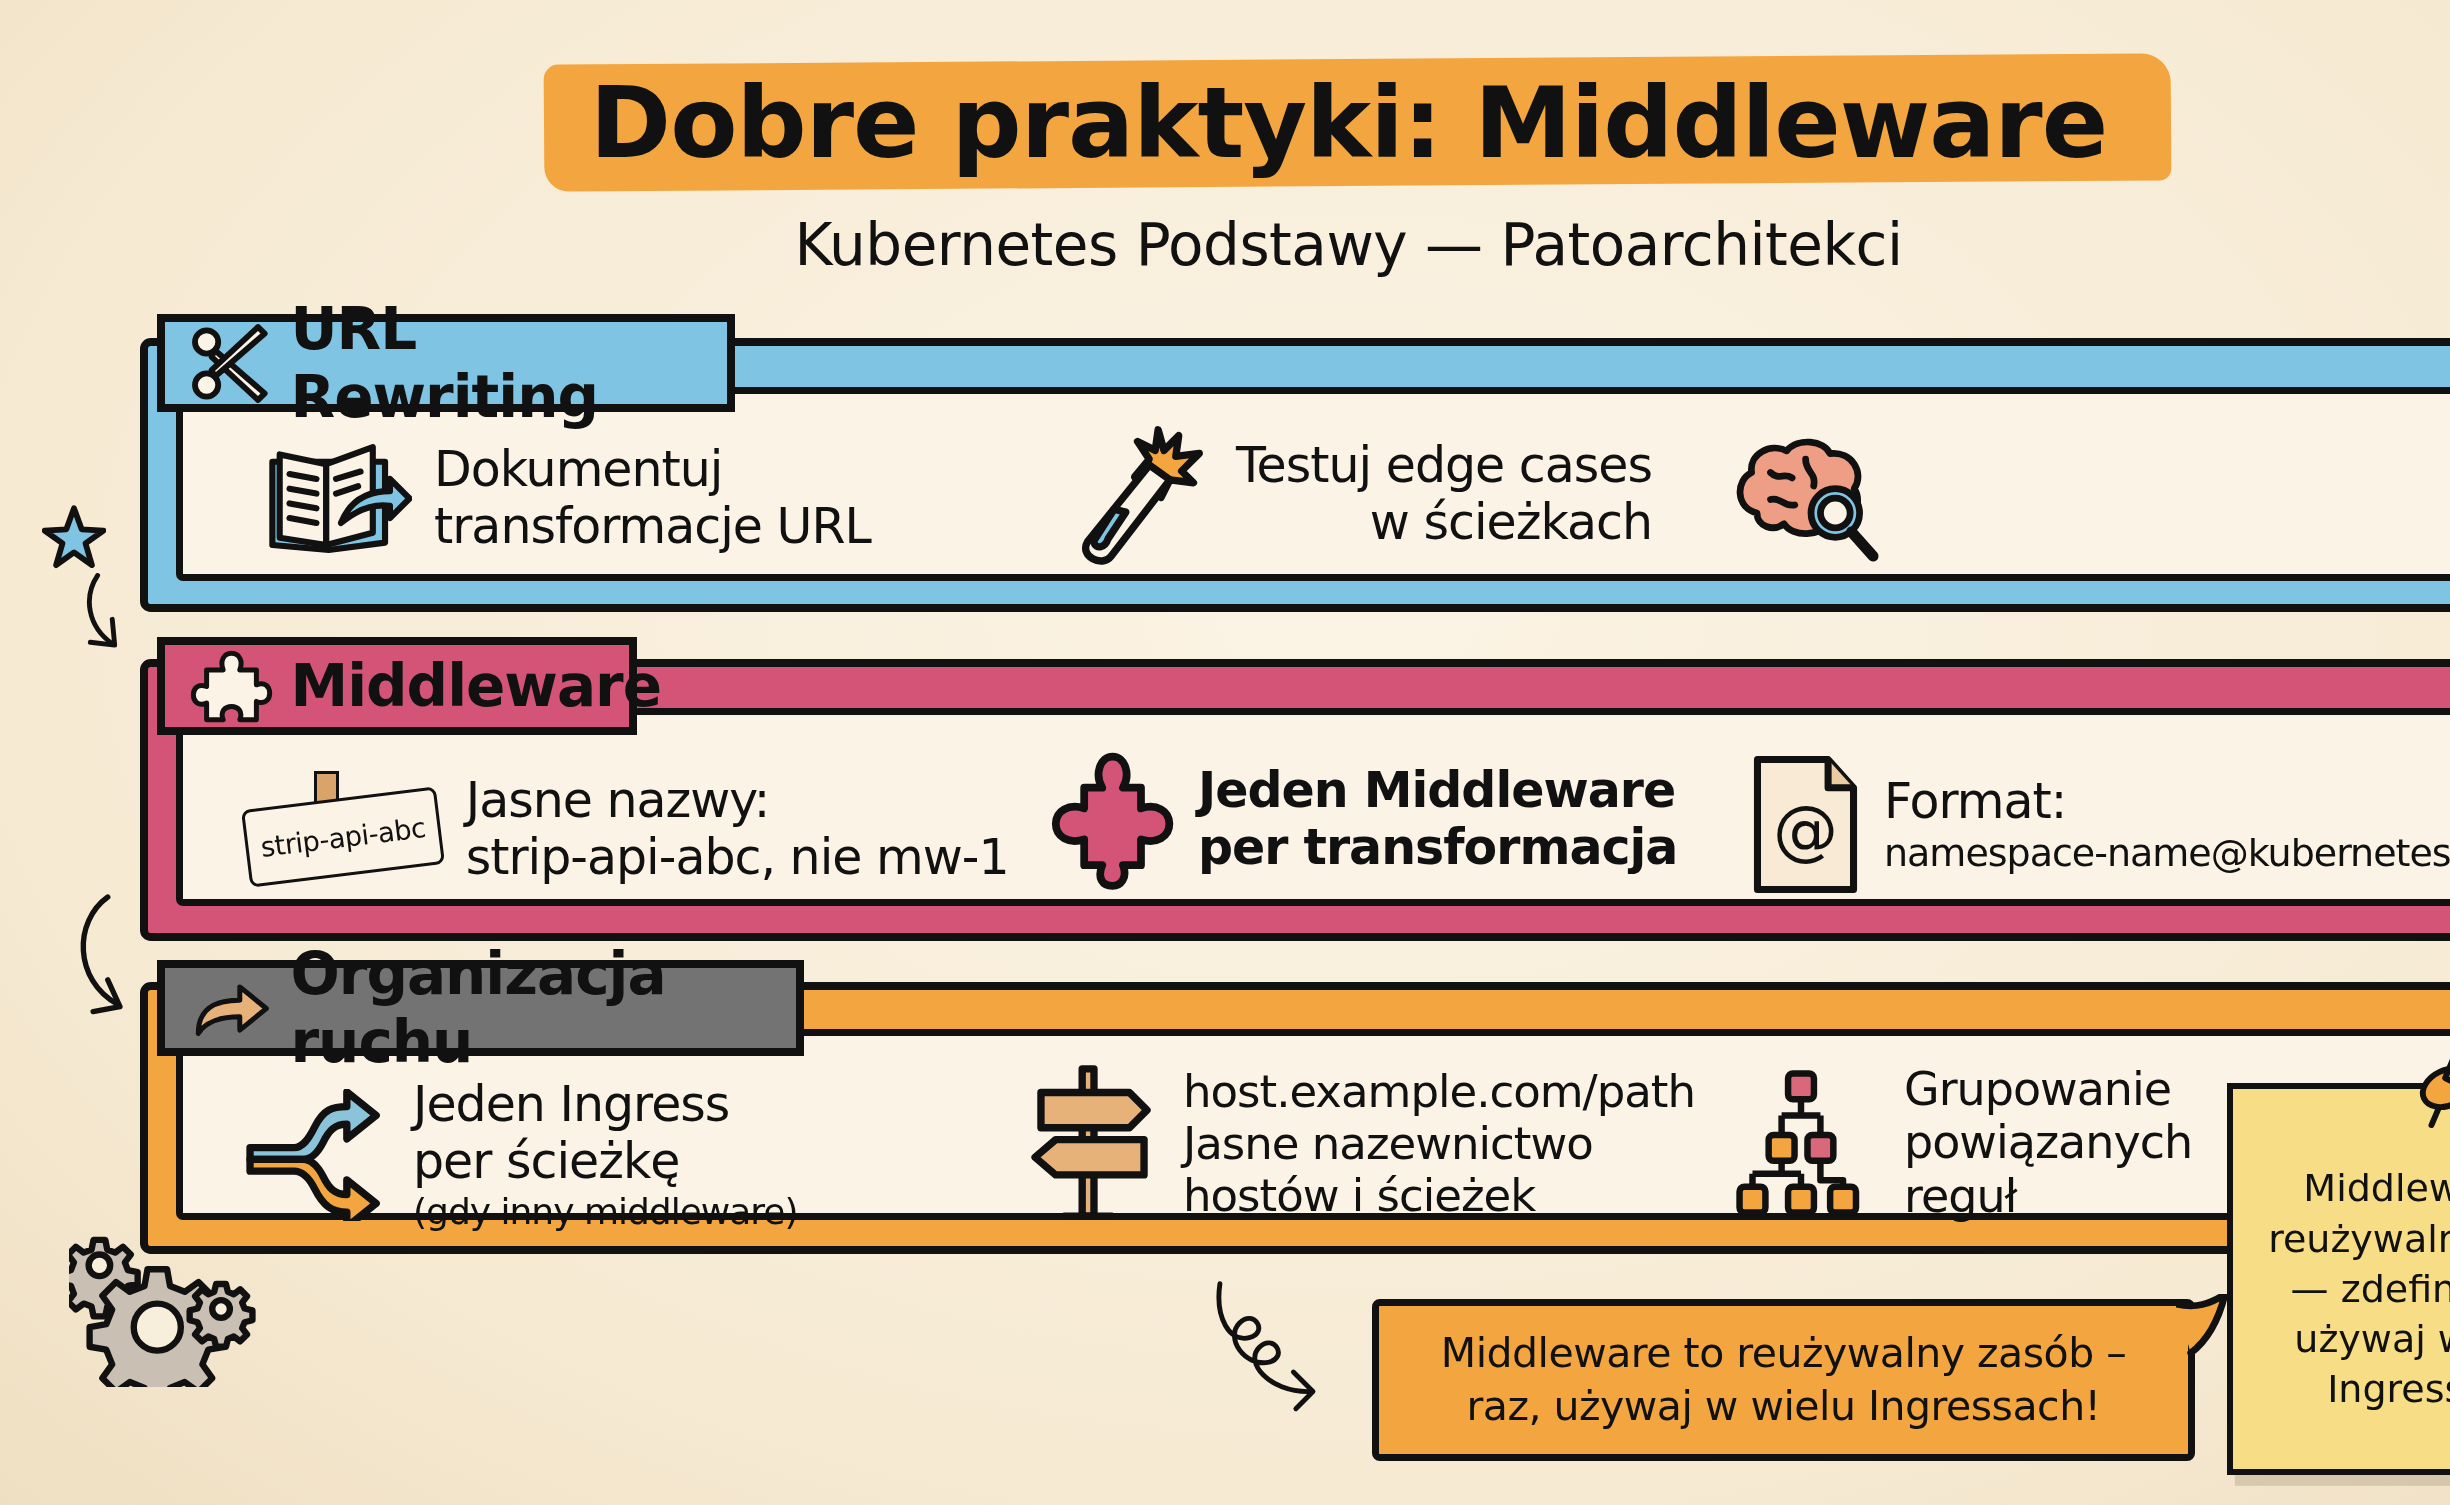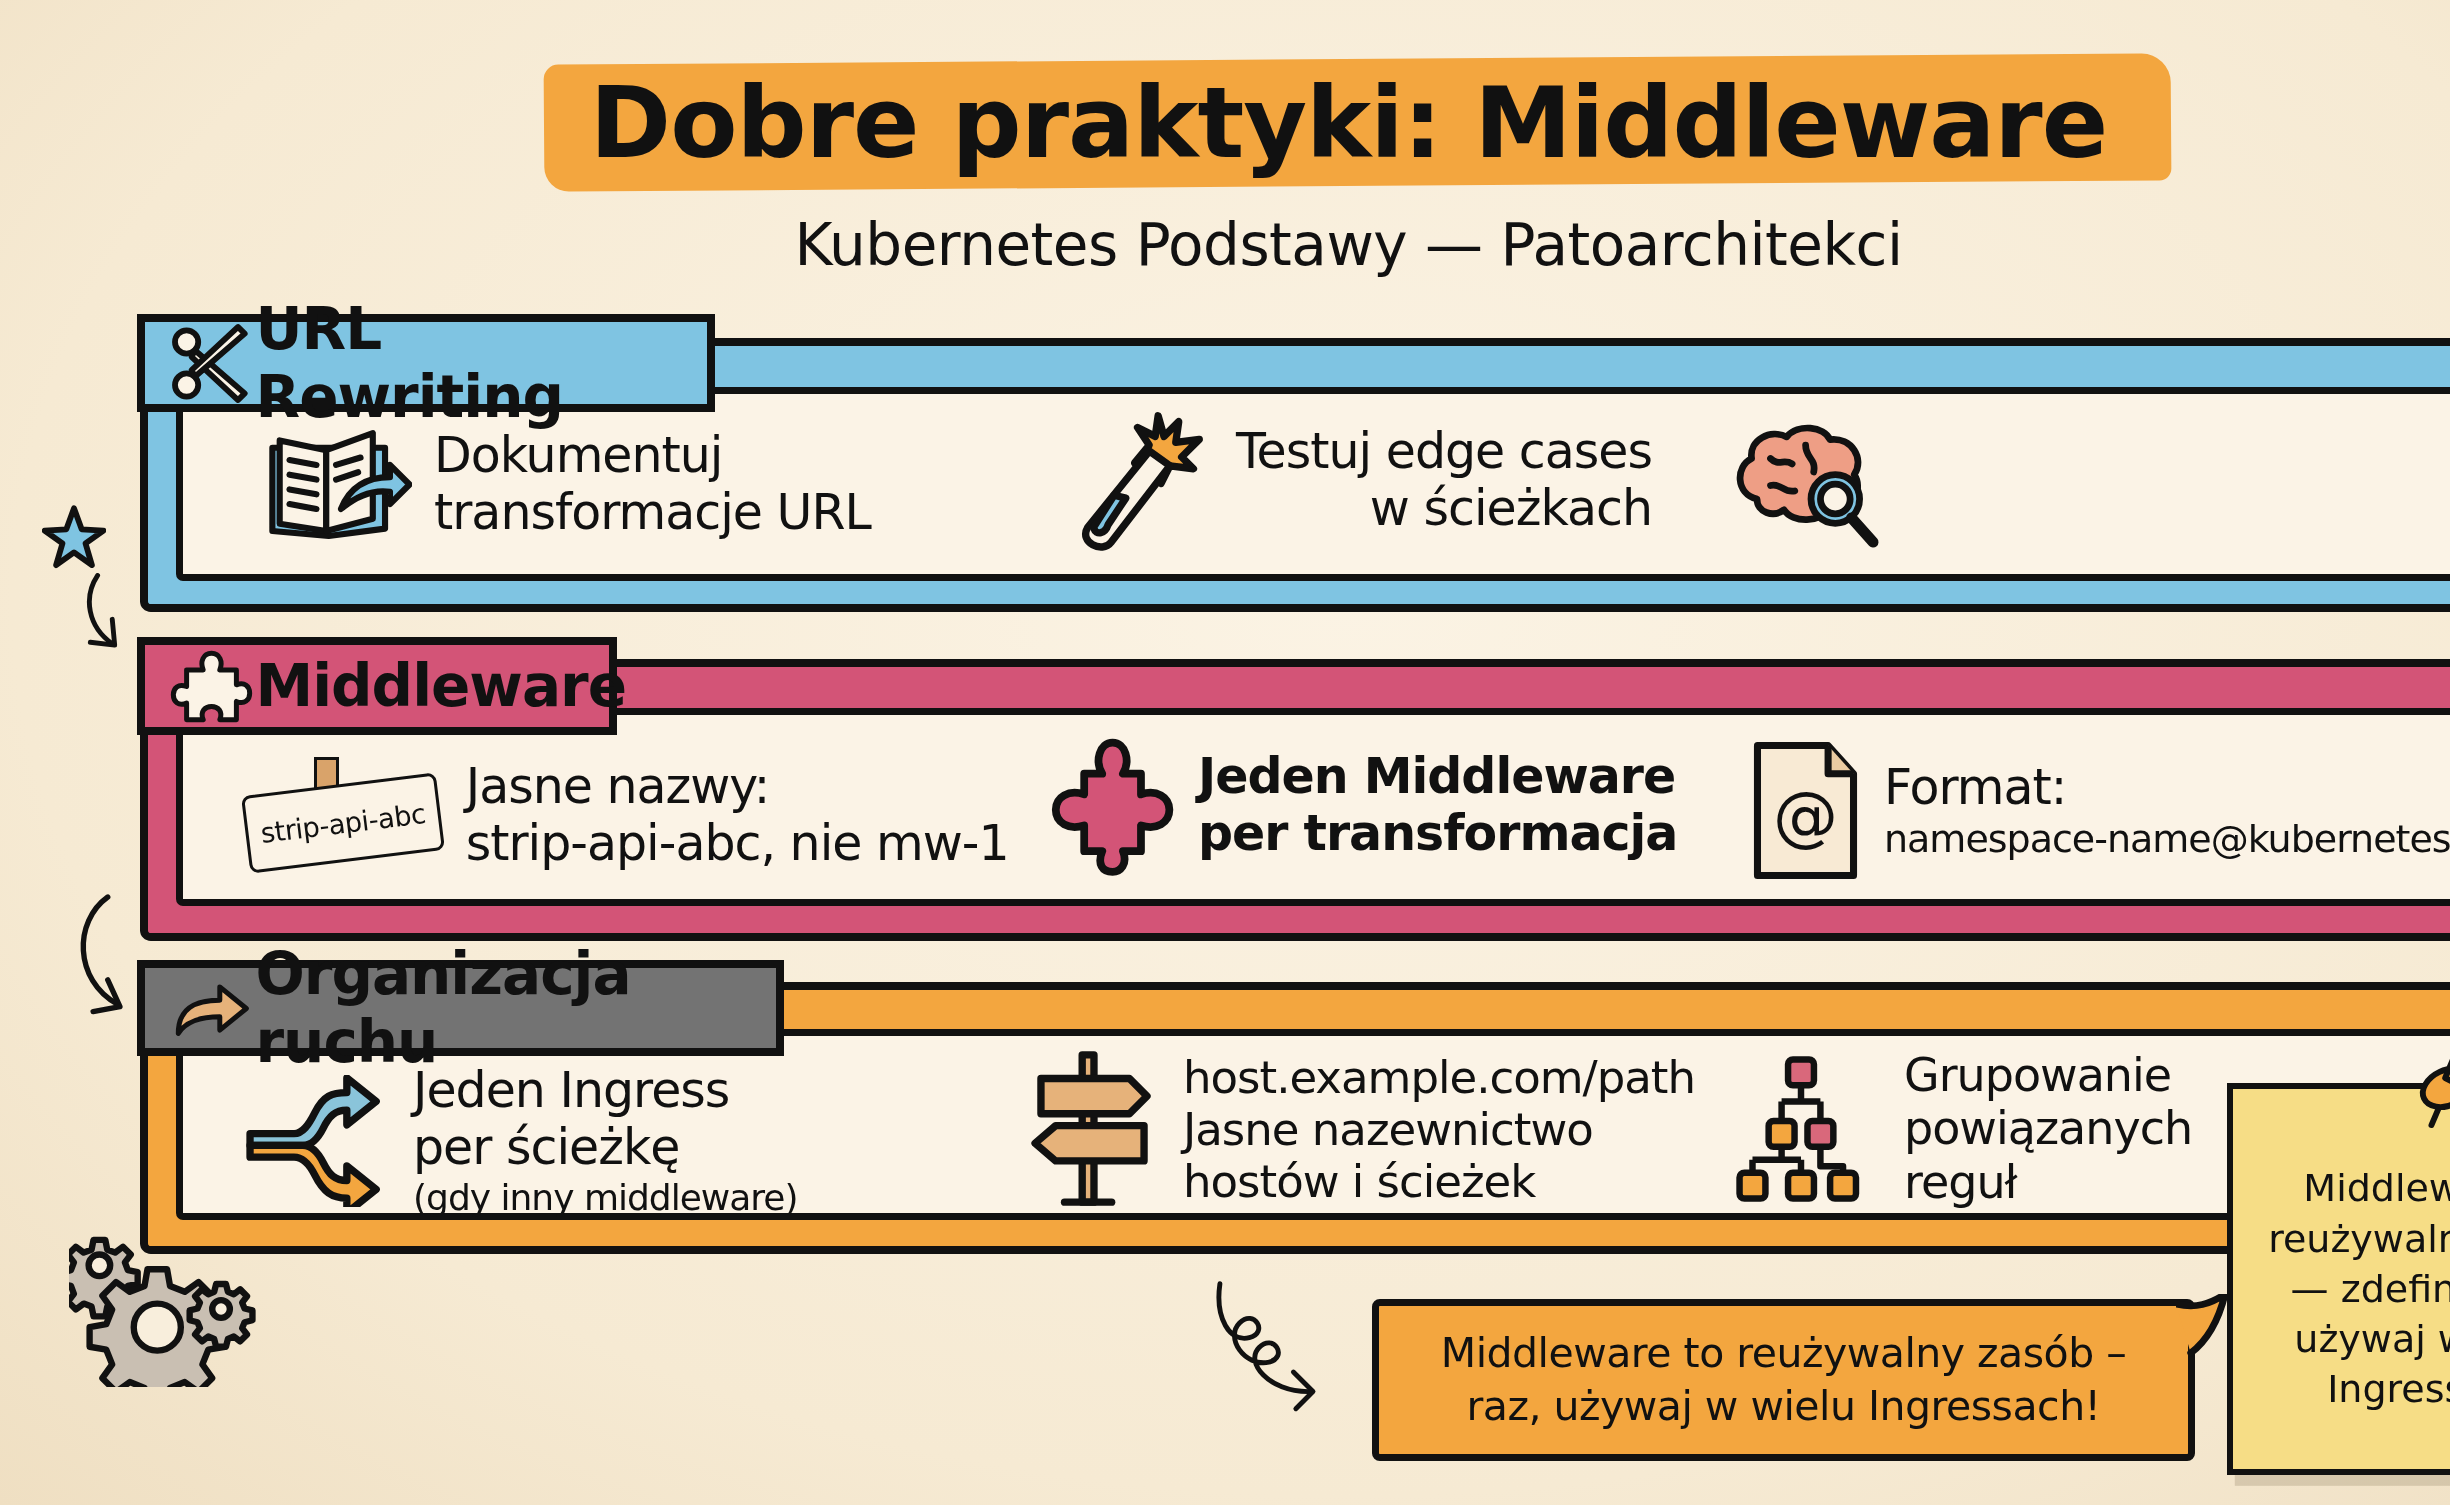--- a/index.html
+++ b/index.html
@@ -37,27 +37,27 @@
     border-radius: 10.8px;
   }
   .frame-inner {
     border: 7.8px solid #111;
     border-radius: 6.9px;
     background: #fbf3e6;
   }
   .section-tab {
     border: 8.8px solid #111;
     display: flex; align-items: center;
-    padding-left: 24.5px; gap: 3px;
-    font-size: 58px; font-weight: bold; letter-spacing: -1px;
+    padding-left: 24.5px; gap: 18px;
+    font-size: 58px; font-weight: bold; letter-spacing: -1px; margin-left: 20px;
   }
   .tab-icon { width: 83px; height: 83px; flex: 0 0 auto; }
 
   .item {
-    display: flex; align-items: center; gap: 22px;
+    display: flex; align-items: center; gap: 22px; margin-top: 14px;
   }
   .item-icon { flex: 0 0 auto; }
   .item-text { font-size: 49px; line-height: 1.16; letter-spacing: -1px; }
   .item-text .line { display: block; white-space: nowrap; }
   .item-text .small { font-size: 36px; }
   .item-text .mono-ish { font-size: 38px; }
 
   .bubble {
     left: 1372px; top: 1299px; width: 823px; height: 162px;
     background: #f3a63f;

